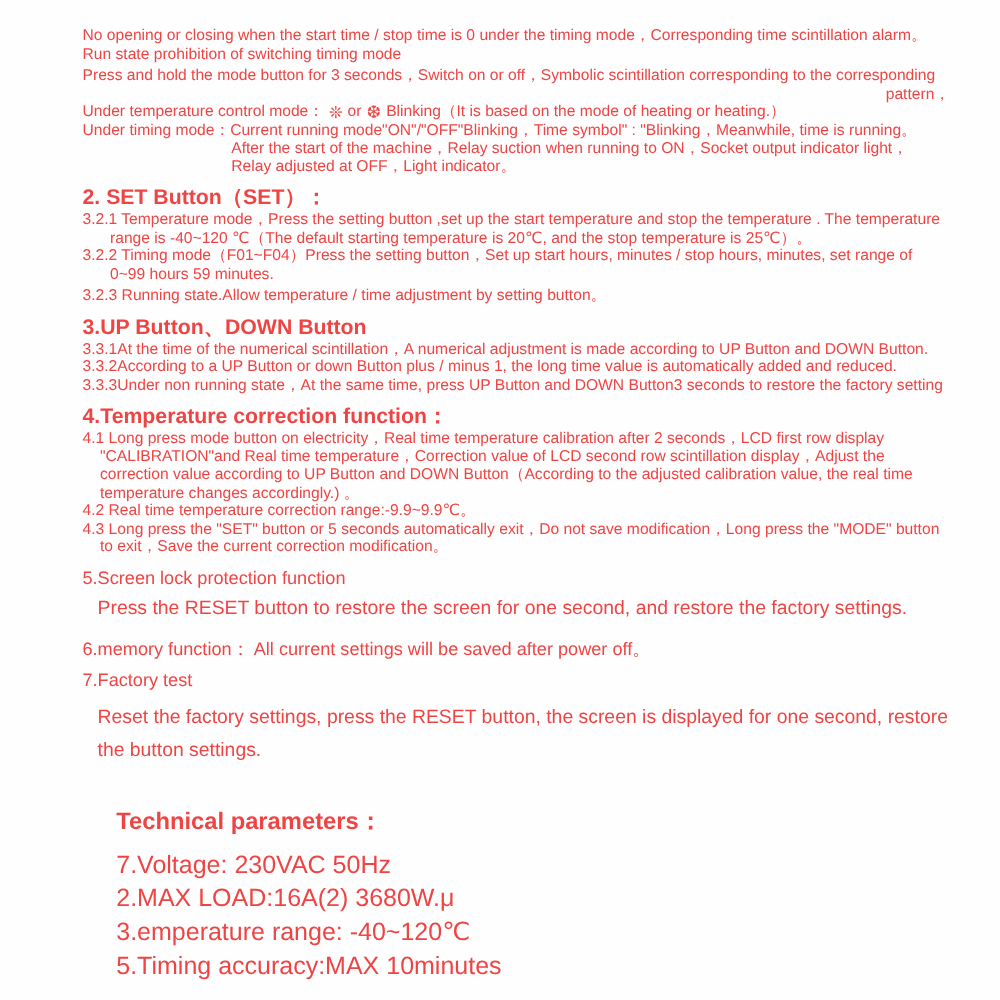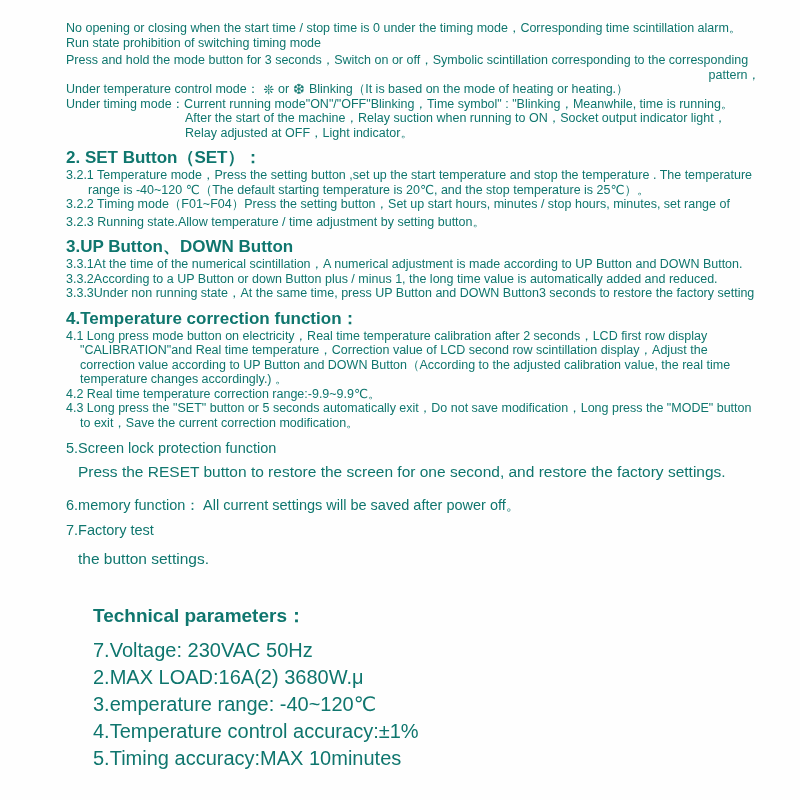--- a/index.html
+++ b/index.html
@@ -1,21 +1,21 @@
 <!DOCTYPE html>
 <html><head>
 <meta charset="utf-8">
 <style>
   html,body{margin:0;padding:0;background:#e9e9e9;}
   .page{
     position:relative;
     width:800px;height:800px;
     margin:0 auto;
     background:#fefefe;
-    color:#0f766e;
+    color:#ef4444;
     font-family:"Liberation Sans","DejaVu Sans",sans-serif;
     box-sizing:border-box;
     padding:21px 40px 0 66px;
     overflow:hidden;
   }
   .ln{white-space:nowrap;}
   .sm{font-size:12.5px;line-height:14.5px;letter-spacing:0;}
   .h2{font-size:17px;font-weight:bold;line-height:17px;margin-top:9px;margin-bottom:2px;}
   .p-gap{margin-top:3px;}
   .in-pattern{padding-left:8px;text-align:right;}
@@ -45,20 +45,21 @@
   <div class="ln sm in-pattern">pattern，</div>
   <div class="ln sm"><span>Under temperature control mode：</span><span class="icon">❊</span><span>or</span><span class="icon cool">❆</span><span>Blinking（It is based on the mode of heating or heating.）</span></div>
   <div class="ln sm">Under timing  mode：Current running mode"ON"/"OFF"Blinking，Time symbol" : "Blinking，Meanwhile, time is running。</div>
   <div class="ln sm in-deep">After the start of the machine，Relay suction when running to ON，Socket output indicator light，</div>
   <div class="ln sm in-deep">Relay adjusted at OFF，Light indicator。</div>
 
   <div class="ln h2">2. SET Button（SET）：</div>
   <div class="ln sm">3.2.1 Temperature mode，Press  the setting button ,set up the start temperature and stop the temperature  . The temperature</div>
   <div class="ln sm in-sub">range is -40~120 ℃（The default starting temperature is 20℃,  and the stop temperature is 25℃）。</div>
   <div class="ln sm">3.2.2 Timing mode（F01~F04）Press  the setting button，Set up start  hours, minutes / stop hours, minutes, set range of</div>
+  <div class="ln sm in-sub">0~99 hours 59 minutes.</div>
   <div class="ln sm p-gap">3.2.3 Running state.Allow temperature / time adjustment by setting button。</div>
 
   <div class="ln h2">3.UP Button、DOWN Button</div>
   <div class="ln sm">3.3.1At the time of the numerical scintillation，A numerical adjustment is made according to UP Button and DOWN Button.</div>
   <div class="ln sm">3.3.2According to a UP Button or down Button plus / minus 1, the long time value is automatically added and reduced.</div>
   <div class="ln sm">3.3.3Under non running state，At the same time, press UP Button and DOWN Button3 seconds to restore the factory setting</div>
 
   <div class="ln h2">4.Temperature correction function：</div>
   <div class="ln sm">4.1 Long press mode button on electricity，Real time temperature calibration after 2 seconds，LCD first row display</div>
   <div class="ln sm in-cont">"CALIBRATION"and Real time temperature，Correction value of LCD second row scintillation display，Adjust the</div>
@@ -68,27 +69,27 @@
   <div class="ln sm">4.3 Long press the "SET" button or 5 seconds automatically exit，Do not save modification，Long press the "MODE" button</div>
   <div class="ln sm in-cont">to exit，Save the current correction modification。</div>
 
   <div class="ln h2 h2-lg">5.Screen lock protection function</div>
   <div class="ln big-body">Press the RESET button to restore the screen for one second, and restore the factory settings.</div>
 
   <div class="ln h2 h2-lg mem">6.memory function：  All current settings will be saved after power off。</div>
 
   <div class="ln h2 h2-lg fact">7.Factory test</div>
   <div class="fact-body">
+    <div class="ln">Reset the factory settings, press the RESET button, the screen is displayed for one second, restore</div>
     <div class="ln">the button settings.</div>
   </div>
 
   <div class="tech">
     <div class="ln tech-h">Technical parameters：</div>
     <div class="tech-items">
       <div class="ln">7.Voltage: 230VAC  50Hz</div>
       <div class="ln">2.MAX LOAD:16A(2)  3680W.μ</div>
       <div class="ln">3.emperature range: -40~120℃</div>
-      <div class="ln">4.Temperature control accuracy:±1%</div>
       <div class="ln">5.Timing accuracy:MAX 10minutes</div>
     </div>
   </div>
 
 </div>
 
 </body></html>

